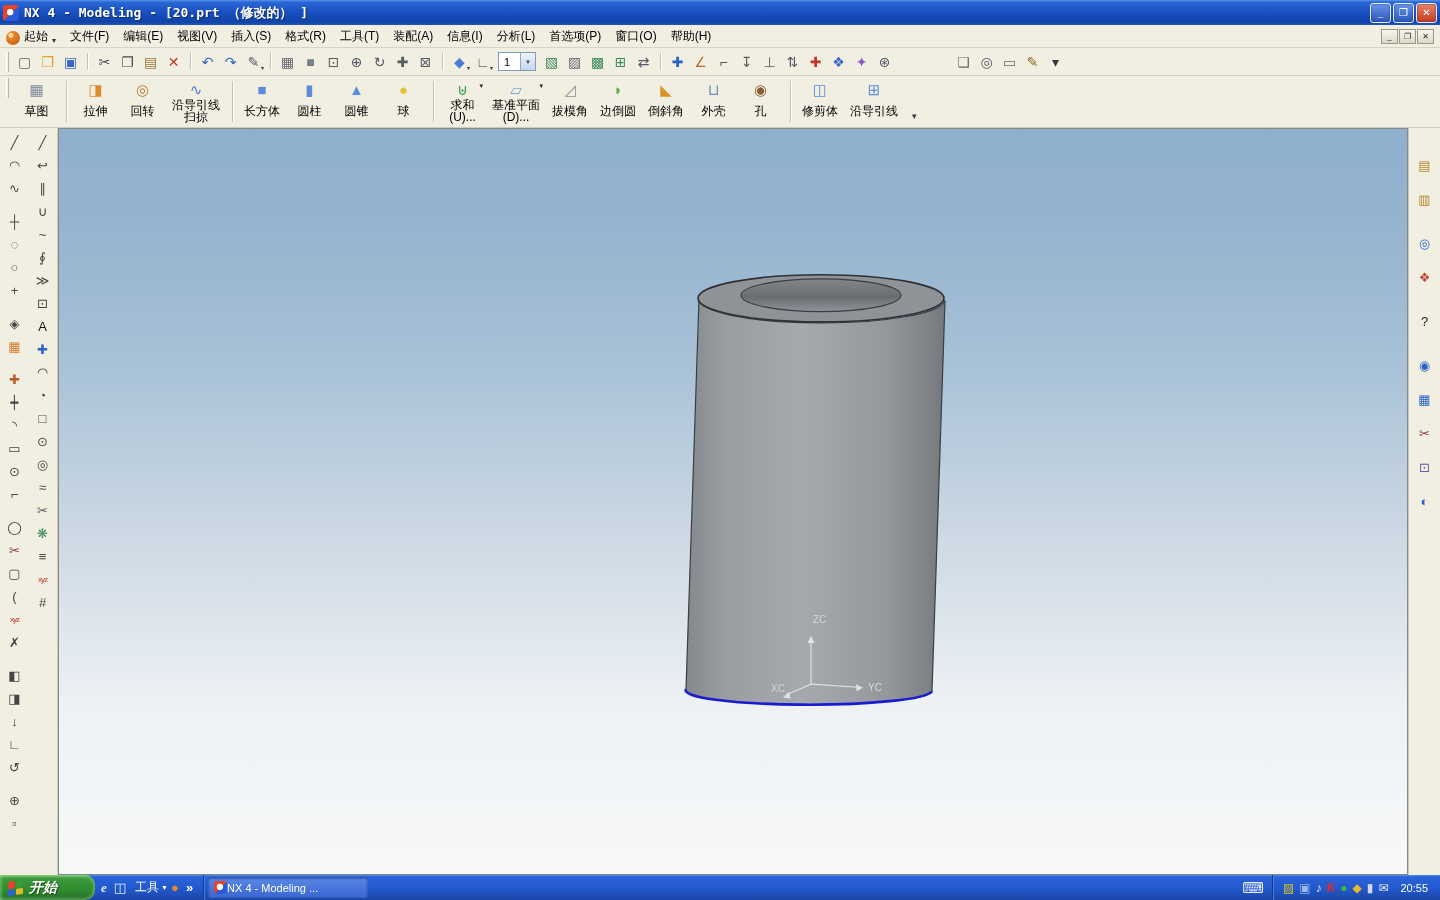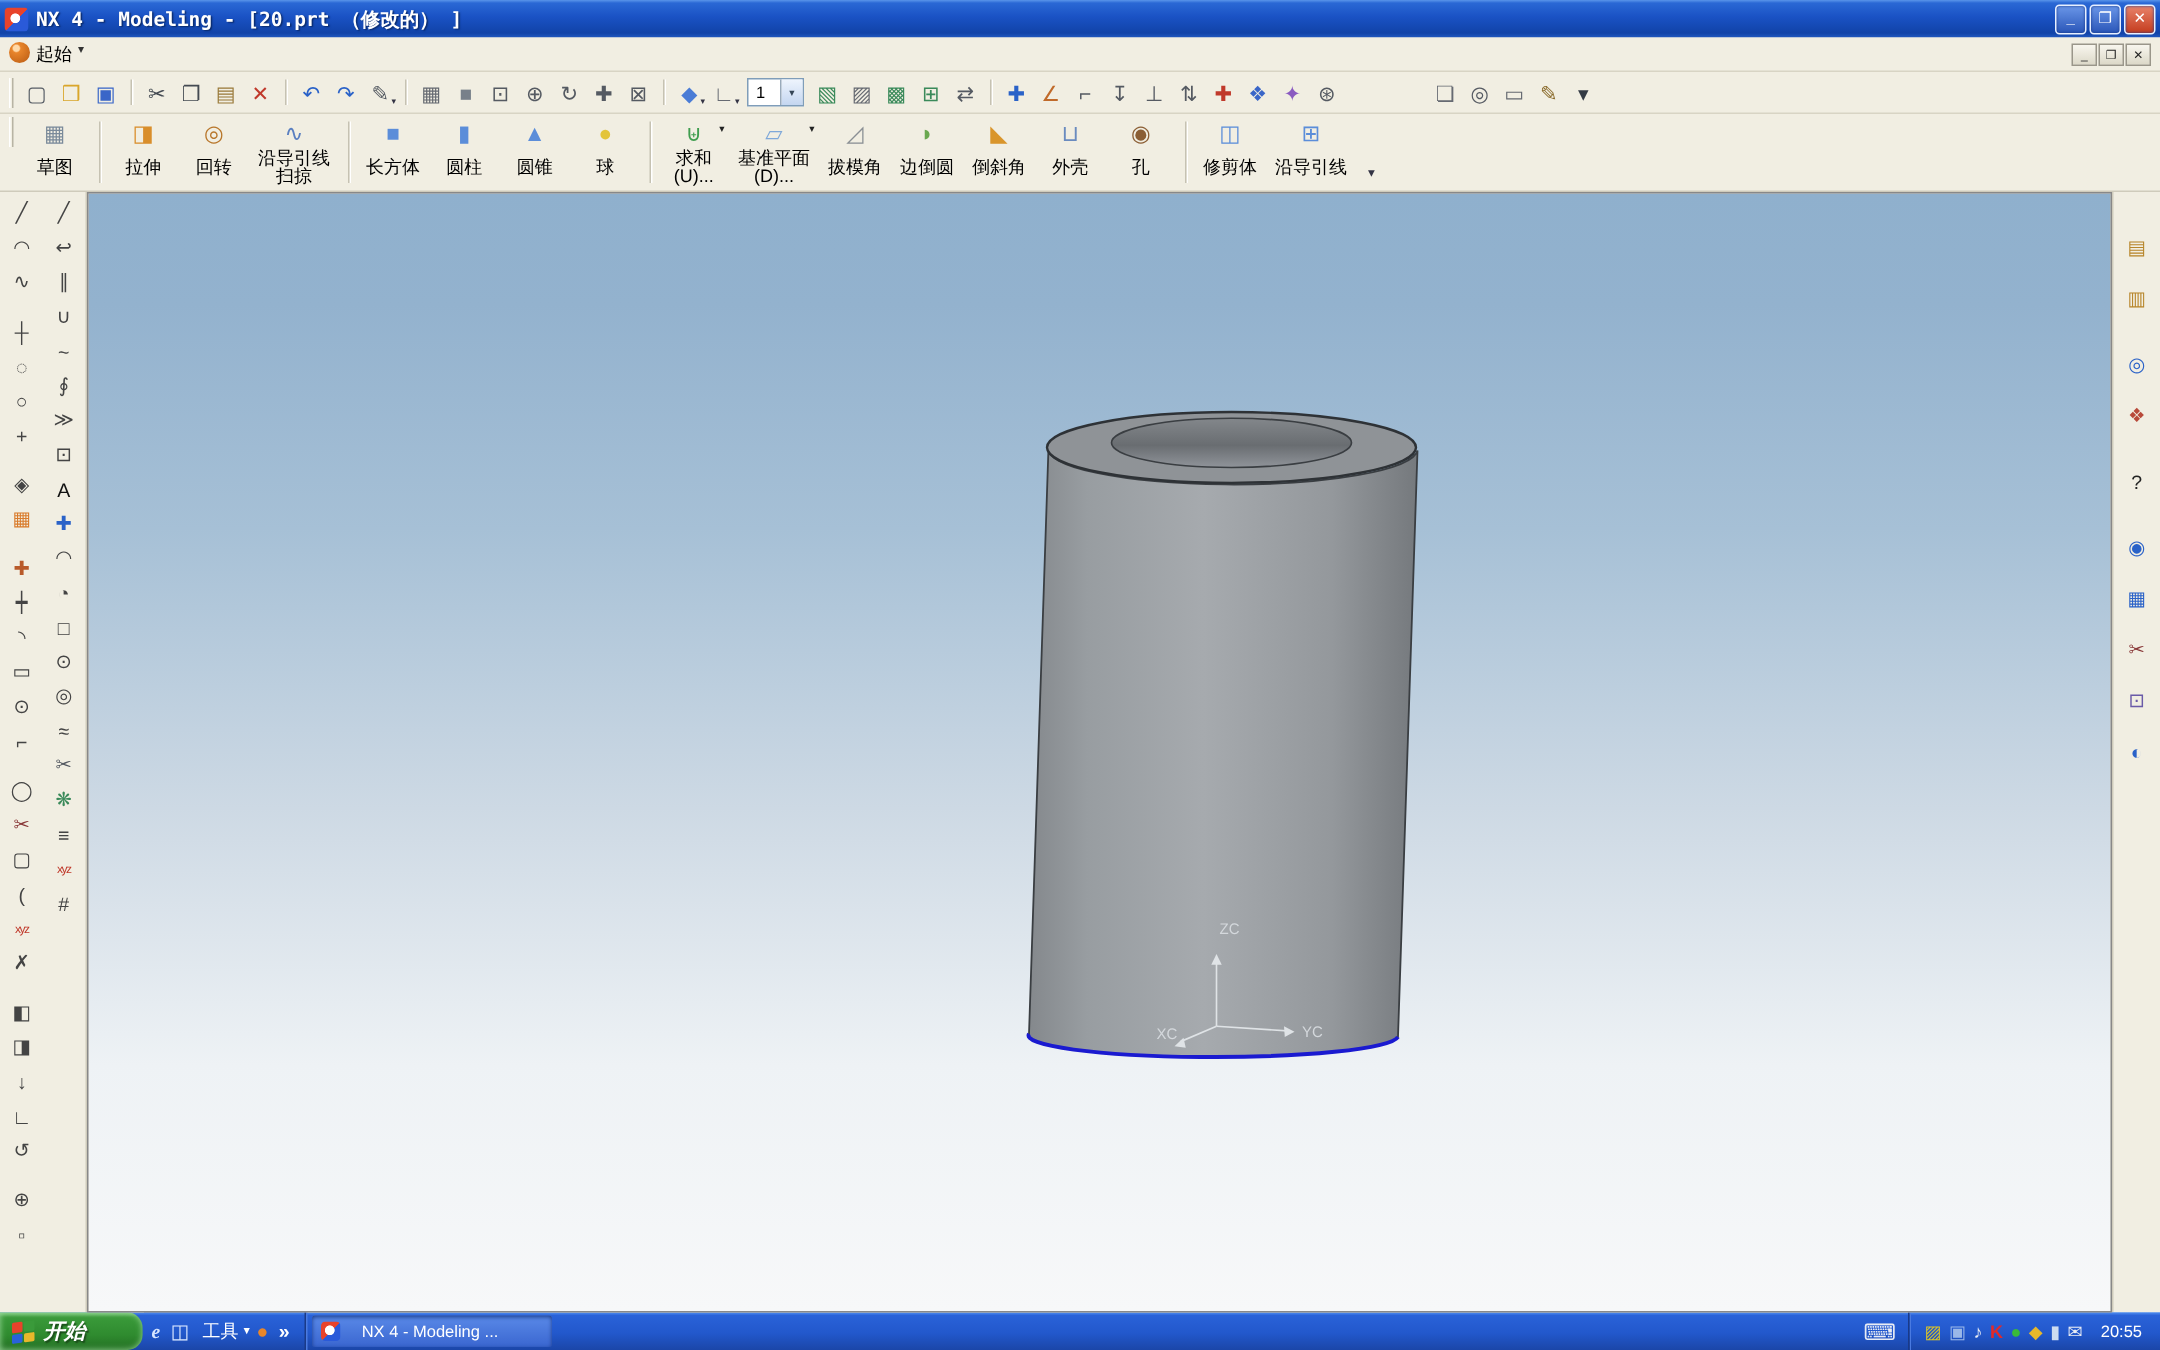--- a/index.html
+++ b/index.html
@@ -12,21 +12,21 @@
   .nx-logo{width:16px;height:16px;border-radius:3px;flex:0 0 16px;
     background:radial-gradient(circle at 45% 45%,#fff 0 3px,transparent 3.5px),linear-gradient(135deg,#e8432b 0 50%,#2a5ad9 50% 100%)}
   .title-text{font-family:"DejaVu Sans Mono","Liberation Mono",monospace;font-weight:bold;font-size:13px;margin-left:5px;text-shadow:1px 1px 1px #0a2a6a;white-space:nowrap}
   .tb-buttons{margin-left:auto;display:flex;gap:2px}
   .tb-btn{width:21px;height:20px;border-radius:3px;border:1px solid #e8f0ff;display:flex;align-items:center;justify-content:center;
     color:#fff;font-size:10px;font-weight:bold;background:linear-gradient(180deg,#6a96e8,#2a56b8);box-shadow:inset 0 0 2px #1a3a88}
   .tb-btn.close{background:linear-gradient(180deg,#e8836a,#c43c1e)}
 
   
   .menubar{height:23px;flex:0 0 23px;display:flex;align-items:center;background:#f1eee2;border-bottom:1px solid #d8d4c4;padding:0 2px}
-  .start-chip{display:flex;align-items:flex-start;gap:4px;padding:1px 7px 1px 4px}
+  .start-chip{display:flex;align-items:flex-end;gap:4px;padding:1px 7px 1px 4px}
   .start-orb{width:14px;height:14px;border-radius:50%;background:radial-gradient(circle at 35% 30%,#ffd9a8 0 2px,#e8852b 3px,#b85a12 100%)}
   .chip-arrow{font-size:8px;color:#333}
   .menu-item{padding:3px 7px;color:#000;white-space:nowrap}
   .mdi-buttons{margin-left:auto;display:flex;gap:1px;padding-right:4px}
   .mdi-btn{width:17px;height:15px;border:1px solid #9a968a;background:linear-gradient(#f8f6ee,#dcd8c8);font-size:8px;display:flex;align-items:center;justify-content:center;color:#222}
 
   
   .toolbar1{height:28px;flex:0 0 28px;display:flex;align-items:center;background:#f1eee2;border-bottom:1px solid #d8d4c4;padding-left:2px}
   .grip{width:3px;height:20px;margin:0 4px;border-left:1px solid #fff;border-right:1px solid #b8b4a4}
   .icon20{width:23px;height:23px;position:relative;display:flex;align-items:center;justify-content:center;border:1px solid transparent}
@@ -71,21 +71,21 @@
     font-weight:bold;font-style:italic;font-size:14px;text-shadow:1px 1px 1px #1a4a1a;
     background:linear-gradient(180deg,#7ac87a 0%,#3a9a3a 12%,#2f8b2f 60%,#236e23 100%);box-shadow:inset 0 0 4px #9ad89a}
   .win-flag{width:15px;height:14px;display:grid;grid-template:1fr 1fr / 1fr 1fr;gap:1px;transform:skewY(-8deg)}
   .win-flag span{border-radius:1px}
   .ql{display:flex;align-items:center;gap:3px;padding:0 6px;border-right:1px solid #1a3a88;box-shadow:1px 0 0 #4a7ae0}
   .ql-item{display:flex;align-items:center;gap:2px;font-size:12px}
   .ql-glyph{font-size:13px;font-weight:bold}
   .ql-arrow{font-size:7px}
   .ital{font-style:italic;font-family:"Liberation Serif","DejaVu Serif",serif}
   .task-btn{width:160px;flex:0 0 160px;margin:2px 0 2px 4px;background:linear-gradient(180deg,#5a8ae8,#3a66d0);border-radius:2px;
-    display:flex;align-items:center;gap:14px;padding:0 6px;font-size:11px;box-shadow:inset 0 1px 3px #1a3a88;white-space:nowrap;overflow:hidden}
+    display:flex;align-items:center;gap:0;padding:0 6px;font-size:11px;box-shadow:inset 0 1px 3px #1a3a88;white-space:nowrap;overflow:hidden}
   .task-btn .nx-logo{width:13px;height:13px;flex:0 0 13px}
   .tb-spacer{flex:1}
   .kb-icon{align-self:center;font-size:15px;color:#e8ecf4;padding:0 8px}
   .tray{display:flex;align-items:center;gap:5px;padding:0 12px 0 10px;border-left:1px solid #1a3a88;box-shadow:inset 1px 0 0 #4a7ae0;
     background:linear-gradient(180deg,#4e8cf0 0%,#2a62d8 8%,#2258cc 55%,#1b46a8 100%)}
   .tray-icon{font-size:12px;font-weight:bold;line-height:1}
   .tray-time{font-size:11px;margin-left:7px;color:#fff}
 </style>
 </head>
 <body>
@@ -100,20 +100,34 @@
       <div class="tb-btn">❐</div>
       <div class="tb-btn close">✕</div>
     </div>
   </div>
 
   <div class="menubar">
     <div class="start-chip">
       <span class="start-orb"></span>
       <span>起始</span>
       <span class="chip-arrow">▾</span>
+    </div>
+    <div style="display:flex">
+      <div class="menu-item">文件(F)</div>
+        <div class="menu-item">编辑(E)</div>
+        <div class="menu-item">视图(V)</div>
+        <div class="menu-item">插入(S)</div>
+        <div class="menu-item">格式(R)</div>
+        <div class="menu-item">工具(T)</div>
+        <div class="menu-item">装配(A)</div>
+        <div class="menu-item">信息(I)</div>
+        <div class="menu-item">分析(L)</div>
+        <div class="menu-item">首选项(P)</div>
+        <div class="menu-item">窗口(O)</div>
+        <div class="menu-item">帮助(H)</div>
     </div>
     <div class="mdi-buttons">
       <div class="mdi-btn">_</div>
       <div class="mdi-btn">❐</div>
       <div class="mdi-btn">✕</div>
     </div>
   </div>
 
   <div class="toolbar1">
     <div class="grip"></div>

